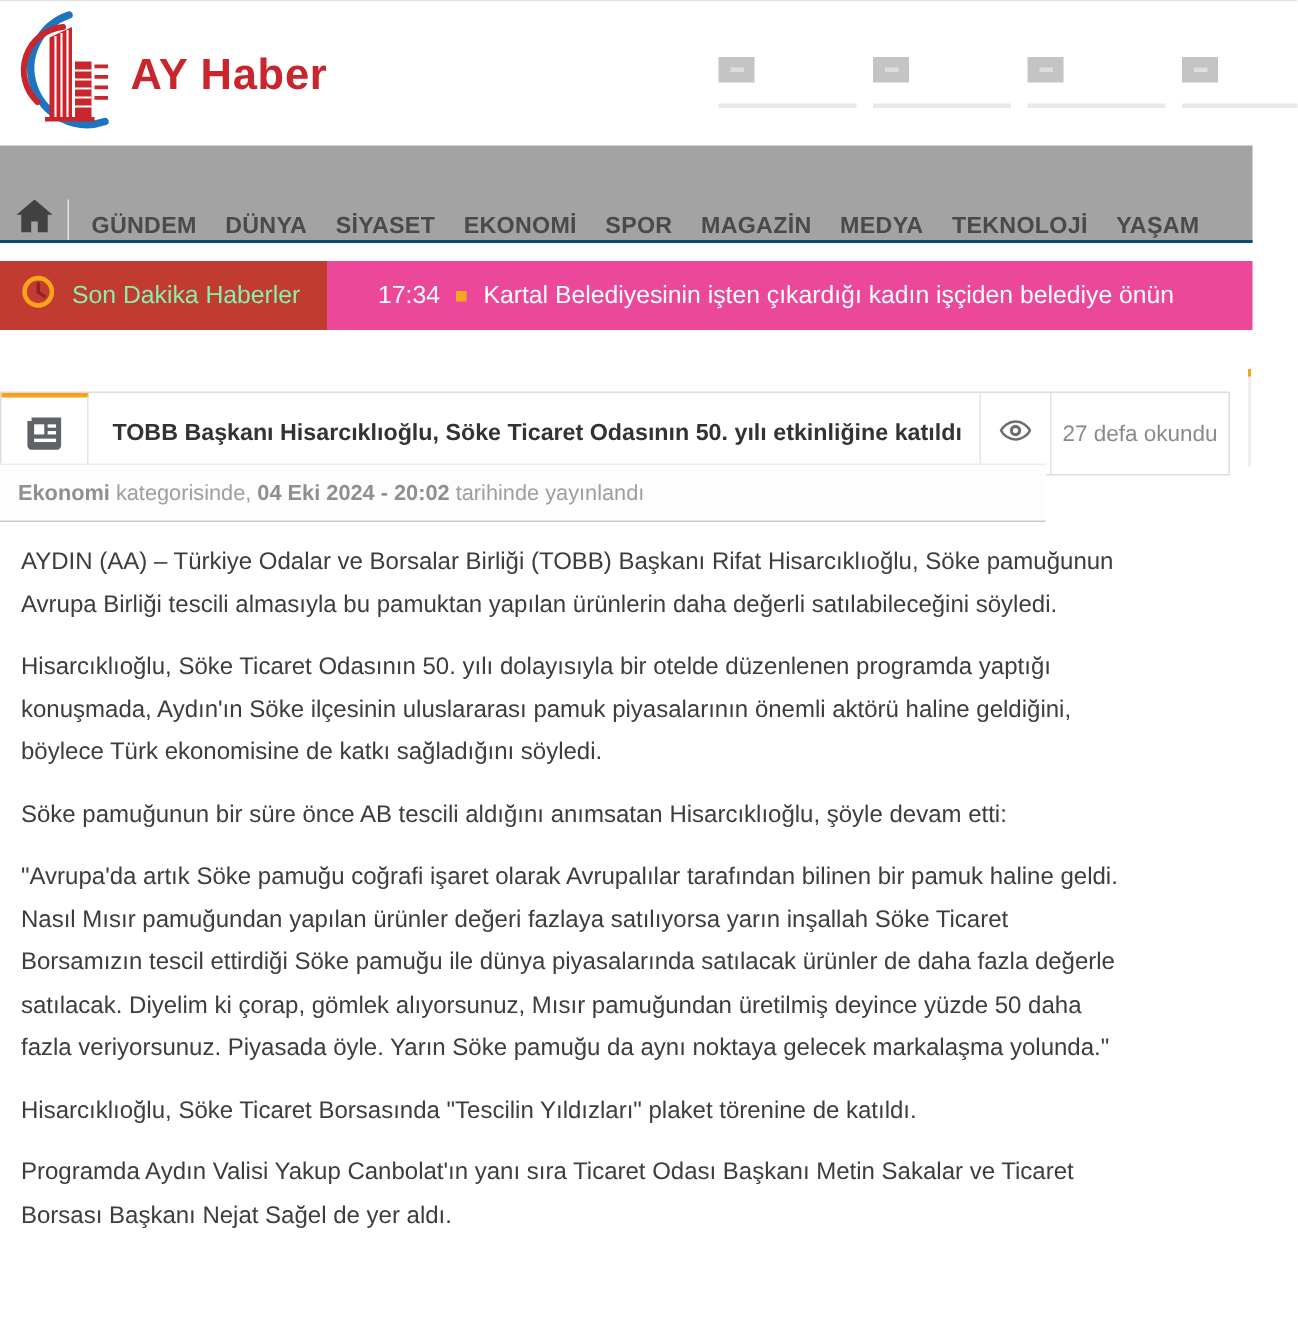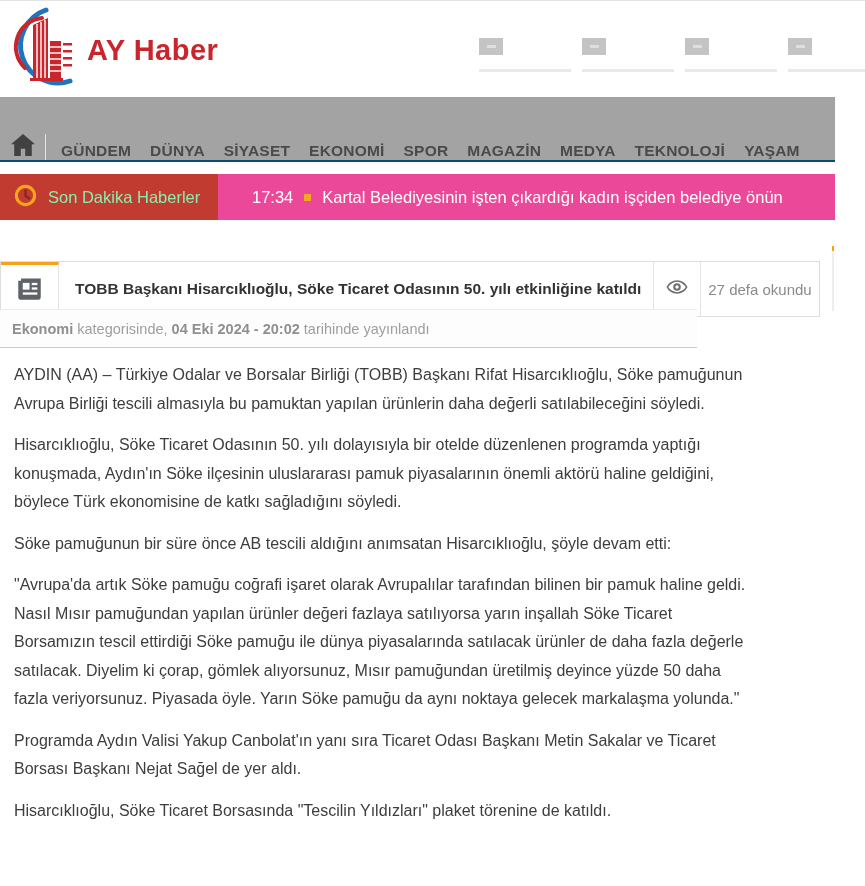--- a/index.html
+++ b/index.html
@@ -185,17 +185,17 @@
   </div>
   <div class="side-line"></div>
 
   <div class="meta"><b>Ekonomi</b><span> kategorisinde, </span><b>04 Eki 2024 - 20:02</b><span> tarihinde yayınlandı</span></div>
 
   <div class="body-text">
       <p>AYDIN (AA) – Türkiye Odalar ve Borsalar Birliği (TOBB) Başkanı Rifat Hisarcıklıoğlu, Söke pamuğunun Avrupa Birliği tescili almasıyla bu pamuktan yapılan ürünlerin daha değerli satılabileceğini söyledi.</p>
       <p>Hisarcıklıoğlu, Söke Ticaret Odasının 50. yılı dolayısıyla bir otelde düzenlenen programda yaptığı konuşmada, Aydın'ın Söke ilçesinin uluslararası pamuk piyasalarının önemli aktörü haline geldiğini, böylece Türk ekonomisine de katkı sağladığını söyledi.</p>
       <p>Söke pamuğunun bir süre önce AB tescili aldığını anımsatan Hisarcıklıoğlu, şöyle devam etti:</p>
       <p>"Avrupa'da artık Söke pamuğu coğrafi işaret olarak Avrupalılar tarafından bilinen bir pamuk haline geldi. Nasıl Mısır pamuğundan yapılan ürünler değeri fazlaya satılıyorsa yarın inşallah Söke Ticaret Borsamızın tescil ettirdiği Söke pamuğu ile dünya piyasalarında satılacak ürünler de daha fazla değerle satılacak. Diyelim ki çorap, gömlek alıyorsunuz, Mısır pamuğundan üretilmiş deyince yüzde 50 daha fazla veriyorsunuz. Piyasada öyle. Yarın Söke pamuğu da aynı noktaya gelecek markalaşma yolunda."</p>
+      <p>Hisarcıklıoğlu, Söke Ticaret Borsasında "Tescilin Yıldızları" plaket törenine de katıldı.</p>
       <p>Programda Aydın Valisi Yakup Canbolat'ın yanı sıra Ticaret Odası Başkanı Metin Sakalar ve Ticaret Borsası Başkanı Nejat Sağel de yer aldı.</p>
-      <p>Hisarcıklıoğlu, Söke Ticaret Borsasında "Tescilin Yıldızları" plaket törenine de katıldı.</p>
     </div>
 
 </div>
 
 </body></html>

